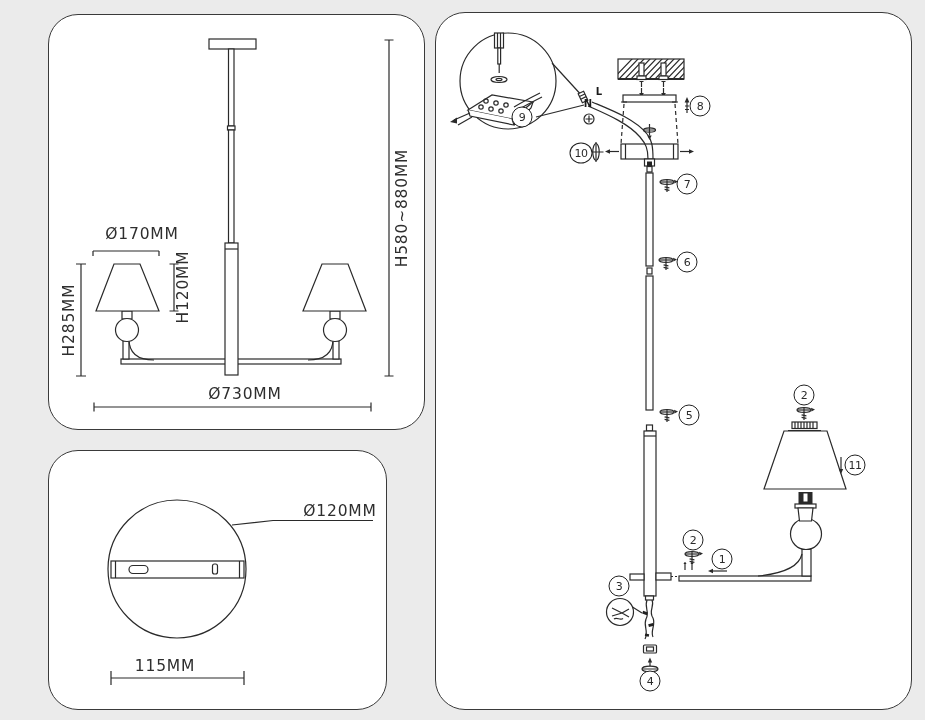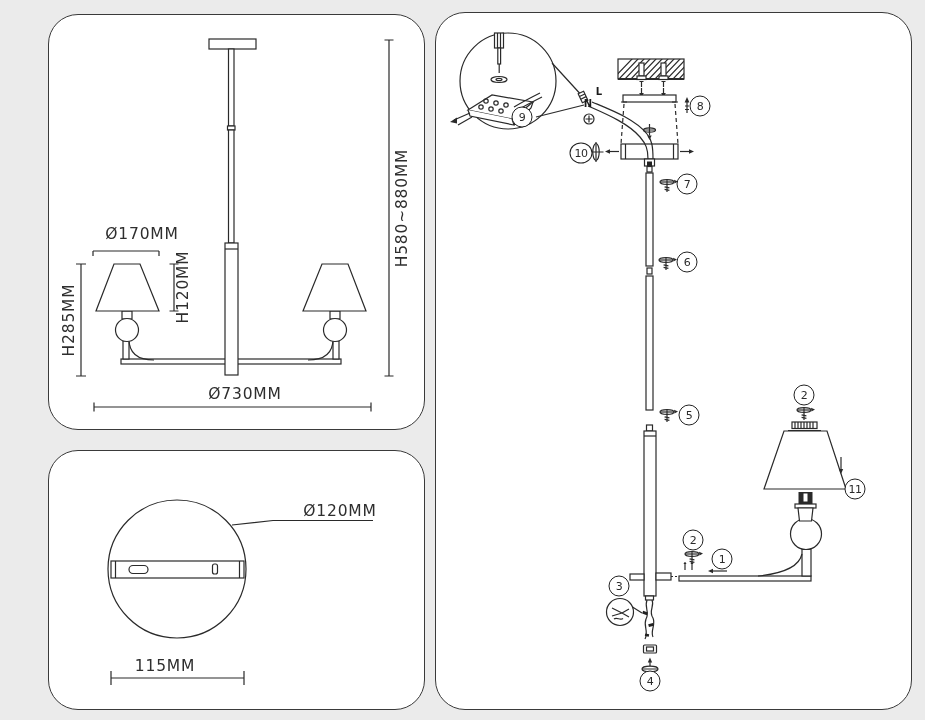--- a/index.html
+++ b/index.html
@@ -1,20 +1,20 @@
 <!DOCTYPE html>
 <html><head>
 <meta charset="utf-8">
 <style>
   html,body{margin:0;padding:0;background:#ebebeb;}
   .canvas{position:relative;width:925px;height:720px;background:#ebebeb;overflow:hidden;
           font-family:"DejaVu Sans","Liberation Sans",sans-serif;color:#2a2a2a;}
   .panel{position:absolute;background:#ffffff;border:1.6px solid #3a3a3a;border-radius:30px;box-sizing:border-box;}
   .panel-main{left:48px;top:14px;width:377px;height:416px;}
-  .panel-canopy{left:48px;top:450px;width:377px;height:260px;}
+  .panel-canopy{left:48px;top:450px;width:339px;height:260px;}
   .panel-assembly{left:435px;top:12px;width:477px;height:698px;}
   .panel svg{position:absolute;left:0;top:0;}
   .dim{position:absolute;transform:translate(-50%,-50%);font-size:15.5px;letter-spacing:0.8px;
        white-space:nowrap;color:#2e2e2e;}
   .dim.vert{transform:translate(-50%,-50%) rotate(-90deg);}
   .step{position:absolute;width:19px;height:19px;border:1.5px solid #222;border-radius:50%;
         background:#fff;font-size:11px;line-height:1;display:flex;align-items:center;justify-content:center;
         transform:translate(-50%,-50%);letter-spacing:-0.5px;}
   .wire-label{position:absolute;font-size:10px;font-weight:bold;transform:translate(-50%,-50%);color:#1a1a1a;}
   svg *{vector-effect:none;}
@@ -290,17 +290,17 @@
     <div class="step" style="left:286px;top:546px">1</div>
     <div class="step" style="left:257px;top:527px">2</div>
     <div class="step" style="left:183px;top:573px">3</div>
     <div class="step" style="left:214px;top:668px">4</div>
     <div class="step" style="left:253px;top:402px">5</div>
     <div class="step" style="left:251px;top:249px">6</div>
     <div class="step" style="left:251px;top:171px">7</div>
     <div class="step" style="left:264px;top:93px">8</div>
     <div class="step" style="left:86px;top:104px">9</div>
     <div class="step" style="left:145px;top:140px;width:21px">10</div>
-    <div class="step" style="left:419px;top:476px">11</div>
+    <div class="step" style="left:419px;top:452px">11</div>
     <div class="step" style="left:368px;top:382px">2</div>
   </section>
 
 </div>
 
 </body></html>

